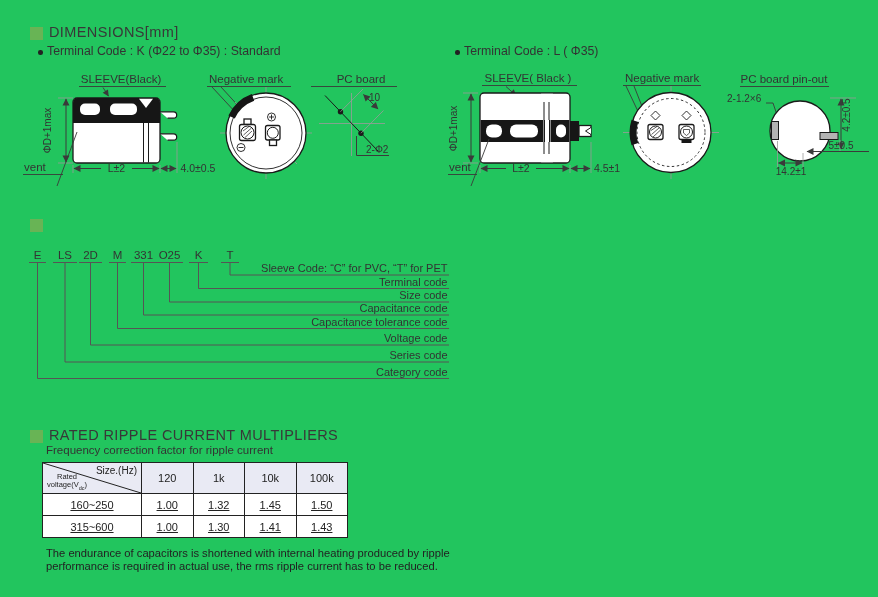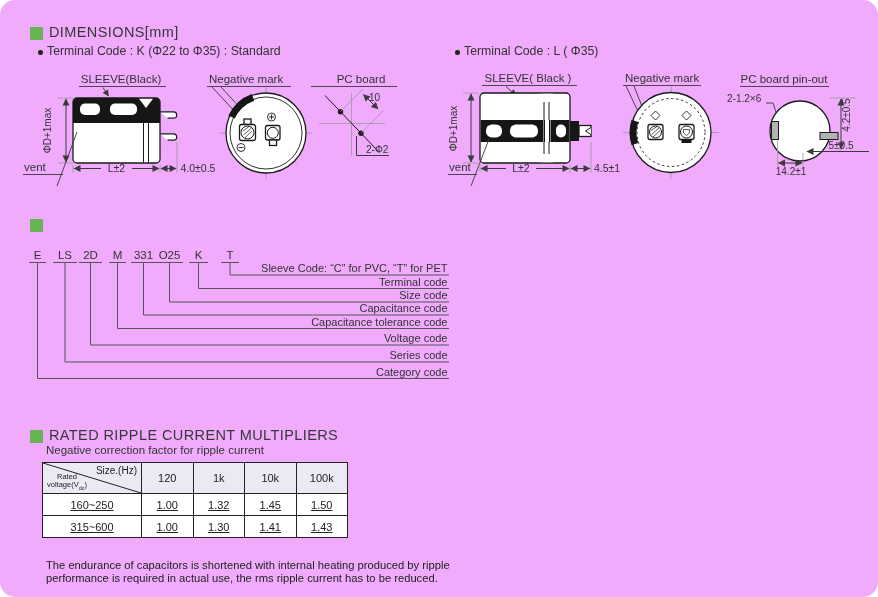--- a/index.html
+++ b/index.html
@@ -1,17 +1,17 @@
 <!DOCTYPE html>
 <html><head>
 <meta charset="utf-8">
 <style>
   html,body{margin:0;padding:0;background:#fff;}
-  .page{position:relative;width:878px;height:597px;background:#f0abfc;overflow:hidden;
-        font-family:"Liberation Sans","DejaVu Sans",sans-serif;color:#2e2e2e;border-radius:15px;}
+  .page{position:relative;width:878px;height:597px;background:#22c55e;overflow:hidden;
+        font-family:"Liberation Sans","DejaVu Sans",sans-serif;color:#2e2e2e;}
   .abs{position:absolute;}
   .sec-square{position:absolute;width:13px;height:13px;background:#68b455;}
   .sec-title{position:absolute;font-size:14.5px;letter-spacing:.4px;color:#383838;white-space:nowrap;}
   .bullet-dot{position:absolute;width:4.5px;height:4.5px;border-radius:50%;background:#222;}
   .bullet-text{position:absolute;font-size:12.3px;color:#333;white-space:nowrap;}
   .subtitle{position:absolute;font-size:11.5px;color:#333;white-space:nowrap;}
   svg text{font-family:"Liberation Sans","DejaVu Sans",sans-serif;fill:#333;}
   .outline{stroke:#1a1a1a;stroke-width:1.3;fill:#fff;}
   .blackfill{fill:#161616;stroke:none;}
   .dim{stroke:#3a3a3a;stroke-width:1;fill:none;}
@@ -21,21 +21,21 @@
   table.ripple{position:absolute;left:42px;top:462px;border-collapse:collapse;table-layout:fixed;
         width:306px;border:1.5px solid #222;font-size:11px;color:#222;}
   table.ripple td{border:1px solid #222;text-align:center;padding:0;}
   table.ripple tr.hdr td{height:30px;background:#e9eaf4;}
   table.ripple tr.row td{height:21px;background:#fff;text-decoration:underline;}
   td.corner{position:relative;width:98px;}
   td.corner svg{position:absolute;left:0;top:0;width:100%;height:100%;}
   .c-top{position:absolute;right:4px;top:2px;font-size:10px;color:#222;}
   .c-bot{position:absolute;left:4px;bottom:2px;font-size:7.5px;line-height:8px;color:#222;text-align:center;}
   .c-bot sub{font-size:5.5px;}
-  .note{position:absolute;left:46px;top:547px;font-size:11.2px;line-height:12.8px;color:#222;margin-top:12px;}
+  .note{position:absolute;left:46px;top:547px;font-size:11.2px;line-height:12.8px;color:#222;}
   .note div{white-space:nowrap;}
 </style>
 </head>
 <body>
 
 <div class="page">
 
   <span class="sec-square" style="left:30px;top:27px;"></span>
   <div class="sec-title" style="left:49px;top:24px;">DIMENSIONS[mm]</div>
 
@@ -245,21 +245,21 @@
     <text x="447.5" y="299" text-anchor="end" font-size="11">Size code</text>
     <text x="447.5" y="312" text-anchor="end" font-size="11">Capacitance code</text>
     <text x="447.5" y="325.5" text-anchor="end" font-size="11">Capacitance tolerance code</text>
     <text x="447.5" y="342" text-anchor="end" font-size="11">Voltage code</text>
     <text x="447.5" y="359" text-anchor="end" font-size="11">Series code</text>
     <text x="447.5" y="375.5" text-anchor="end" font-size="11">Category code</text>
   </svg>
 
   <span class="sec-square" style="left:30px;top:430px;"></span>
   <div class="sec-title" style="left:49px;top:427px;">RATED RIPPLE CURRENT MULTIPLIERS</div>
-  <div class="subtitle" style="left:46px;top:444px;">Negative correction factor for ripple current</div>
+  <div class="subtitle" style="left:46px;top:444px;">Frequency correction factor for ripple current</div>
 
   <table class="ripple">
     <tbody>
         <tr class="hdr">
       <td class="corner">
         <svg viewBox="0 0 98 30" preserveAspectRatio="none">
           <line x1="0" y1="0" x2="98" y2="30" stroke="#222" stroke-width="1"></line>
         </svg>
         <span class="c-top">Size.(Hz)</span>
         <span class="c-bot"><span>Rated</span><br>

